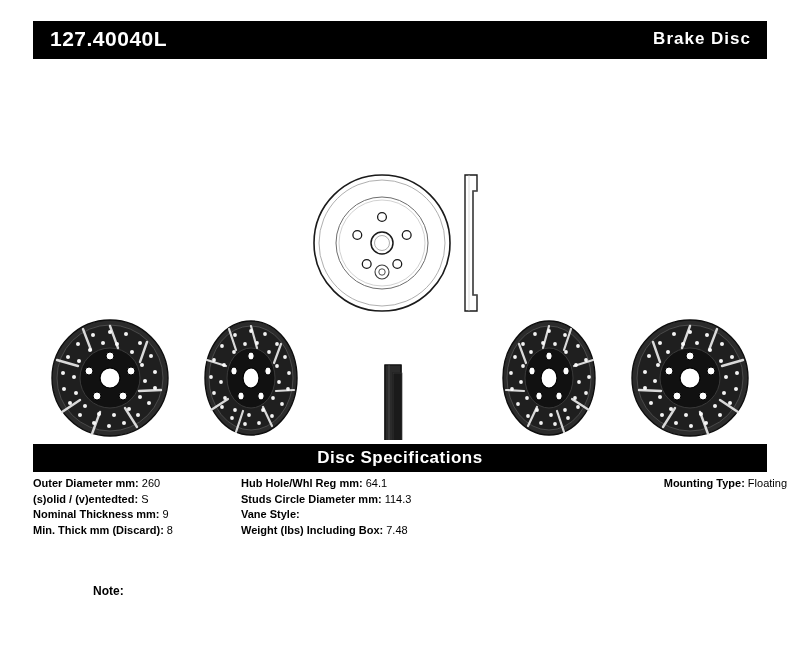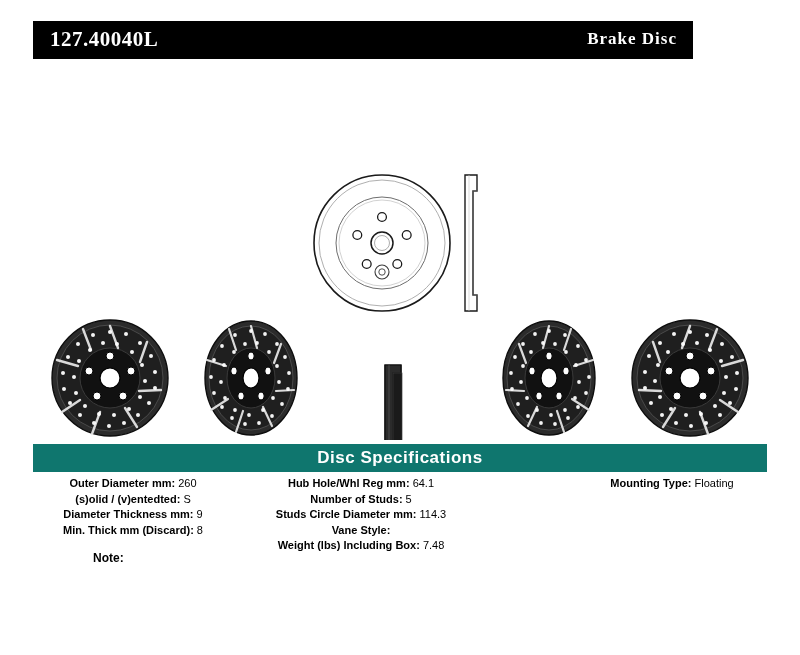--- a/index.html
+++ b/index.html
@@ -14,25 +14,24 @@
     color: #000000;
     position: relative;
     overflow: hidden;
   }
 
   
   .header {
     position: absolute;
     left: 33px;
     top: 21px;
-    width: 660px;
+    width: 734px;
     height: 38px;
     background: #000000;
     color: #ffffff;
-    font-family: Liberation Serif, serif;
   }
   .header .part-number {
     position: absolute;
     left: 17px;
     top: 6px;
     font-size: 21px;
     font-weight: bold;
     letter-spacing: 0.5px;
     color: #ffffff;
   }
@@ -57,21 +56,21 @@
   }
   .drawings svg { display: block; }
 
   
   .spec-band {
     position: absolute;
     left: 33px;
     top: 444px;
     width: 734px;
     height: 28px;
-    background: #0f766e;
+    background: #000000;
   }
   .spec-band .spec-title {
     position: absolute;
     left: 0;
     right: 0;
     top: 4px;
     text-align: center;
     color: #ffffff;
     font-size: 17px;
     font-weight: bold;
@@ -83,36 +82,36 @@
     position: absolute;
     left: 33px;
     top: 476px;
     width: 734px;
     font-size: 11px;
   }
   .col {
     position: absolute;
     top: 0;
   }
-  .col-left  { left: 0;   width: 200px; text-align: center; }
-  .col-mid   { left: 208px; width: 240px; text-align: center; }
-  .col-right { left: 510px; width: 230px; text-align: center; padding-left: 14px; }
+  .col-left  { left: 0;   width: 200px; text-align: left; }
+  .col-mid   { left: 208px; width: 240px; text-align: left; }
+  .col-right { left: 510px; width: 230px; text-align: right; padding-left: 14px; }
 
   .spec-row {
     line-height: 15.5px;
     white-space: nowrap;
   }
   .spec-row .label { font-weight: bold; }
   .spec-row .value { font-weight: normal; }
 
   
   .note {
     position: absolute;
     left: 93px;
-    top: 551px;
+    top: 584px;
     font-size: 12px;
     font-weight: bold;
   }
 </style>
 </head>
 <body>
 
 <div class="header">
   <div class="part-number">127.40040L</div>
   <div class="doc-type">Brake Disc</div>
@@ -389,37 +388,33 @@
   <div class="col col-left">
     <div class="spec-row">
       <span class="label">Outer Diameter mm:</span>
       <span class="value">260</span>
     </div>
     <div class="spec-row">
       <span class="label">(s)olid / (v)entedted:</span>
       <span class="value">S</span>
     </div>
     <div class="spec-row">
-      <span class="label">Diameter Thickness mm:</span>
+      <span class="label">Nominal Thickness mm:</span>
       <span class="value">9</span>
     </div>
     <div class="spec-row">
       <span class="label">Min. Thick mm (Discard):</span>
       <span class="value">8</span>
     </div>
   </div>
 
   <div class="col col-mid">
     <div class="spec-row">
       <span class="label">Hub Hole/Whl Reg mm:</span>
       <span class="value">64.1</span>
-    </div>
-    <div class="spec-row">
-      <span class="label">Number of Studs:</span>
-      <span class="value">5</span>
     </div>
     <div class="spec-row">
       <span class="label">Studs Circle Diameter mm:</span>
       <span class="value">114.3</span>
     </div>
     <div class="spec-row">
       <span class="label">Vane Style:</span>
       <span class="value"></span>
     </div>
     <div class="spec-row">

